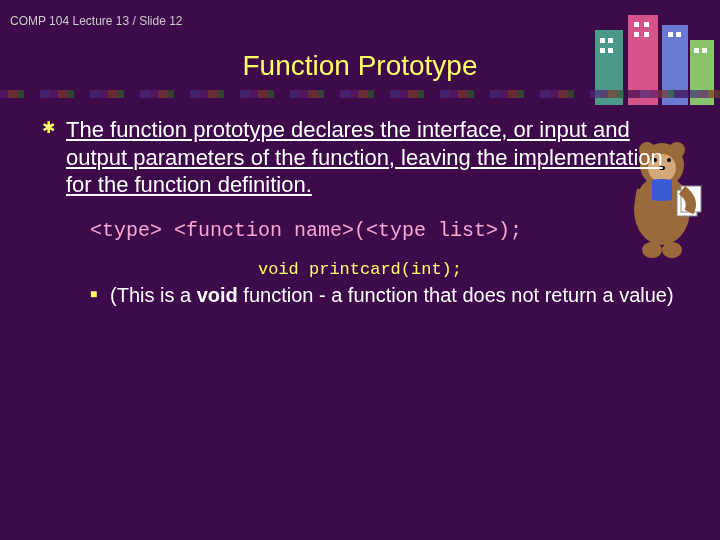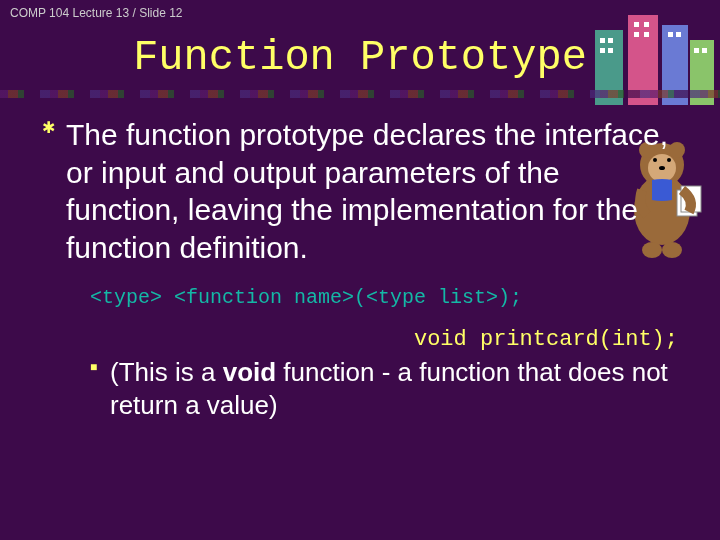--- a/index.html
+++ b/index.html
@@ -8,25 +8,25 @@
     height: 540px;
     background: #3d0a4a;
     font-family: Arial, sans-serif;
     color: #fff;
     overflow: hidden;
     position: relative;
   }
   .slide-header {
     font-size: 12px;
     color: #ccc;
-    padding: 6px 10px;
+    padding: 14px 10px;
   }
   .title {
-    font-family: Liberation Mono, monospace;
-    font-size: 42px;
+    font-family: Liberation Sans, sans-serif;
+    font-size: 28px;
     color: #ffff66;
     text-align: center;
     margin-top: 8px;
     margin-bottom: 8px;
     font-weight: normal;
   }
   .divider {
     width: 100%;
     height: 8px;
     background: repeating-linear-gradient(
@@ -37,52 +37,53 @@
       #3d0a4a 24px, #3d0a4a 40px,
       #4a2a7a 40px, #4a2a7a 50px
     );
     opacity: 0.7;
     margin-bottom: 18px;
   }
   .content {
     padding: 0 42px;
   }
   .bullet {
-    font-size: 30px;
+    font-size: 22px;
     line-height: 1.25;
     margin-bottom: 20px;
     position: relative;
     padding-left: 24px;
+    text-decoration: underline;
   }
   .bullet::before {
     content: "✱";
     position: absolute;
     left: 0;
     top: 2px;
     font-size: 16px;
     color: #ffff66;
   }
   .code-line {
     font-family: "Courier New", monospace;
     font-size: 20px;
-    color: #14b8a6;
+    color: #f9a8d4;
     margin-left: 48px;
     margin-top: 4px;
     margin-bottom: 18px;
   }
   .code-center {
     font-family: "Courier New", monospace;
-    font-size: 22px;
+    font-size: 17px;
     color: #ffff66;
-    text-align: right;
+    text-align: center;
     margin-top: 6px;
     margin-bottom: 4px;
   }
   .sub-bullet {
-    font-size: 26px;
+    font-size: 20px;
     line-height: 1.25;
     margin-left: 48px;
     padding-left: 20px;
     position: relative;
   }
   .sub-bullet::before {
     content: "■";
     position: absolute;
     left: 0;
     top: 4px;

